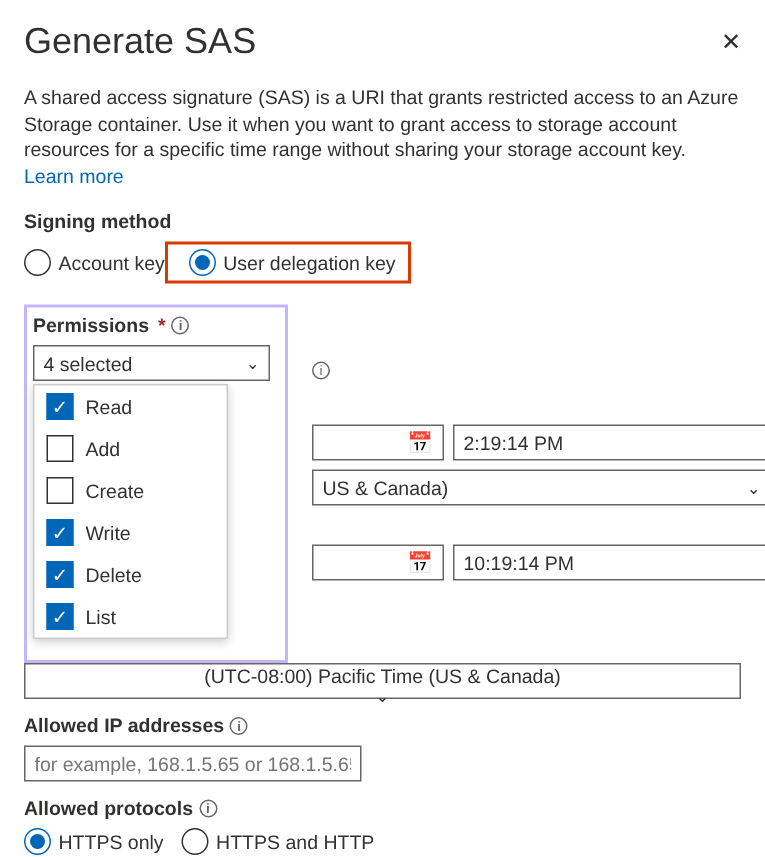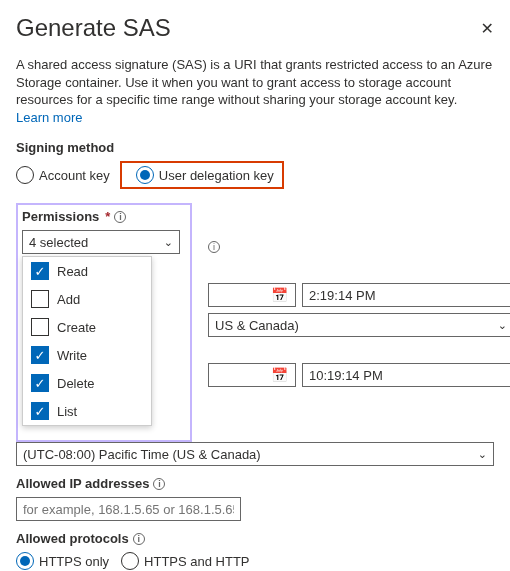--- a/index.html
+++ b/index.html
@@ -17,21 +17,21 @@
   .title { font-size: 24px; font-weight: 400; }
   .close { font-size: 16px; cursor: pointer; color:#323130; }
   .desc { font-size: 13px; color: #323130; line-height: 1.35; margin-bottom: 14px; }
   .link { color: #0067b8; cursor: pointer; }
   .section-label { font-size: 13px; margin-bottom: 6px; display: flex; align-items: center; gap: 4px; font-weight: bold; }
   .req { color: #a4262c; margin-left: 2px; }
   .info-icon {
     display:inline-block; width:12px; height:12px; border:1px solid #666; border-radius:50%;
     font-size:9px; line-height:10px; text-align:center; color:#666;
   }
-  .radio-row { display: flex; gap: 10px; align-items: center; margin-bottom: 14px; }
+  .radio-row { display: flex; align-items: center; margin-bottom: 14px; }
   .radio { display:flex; align-items:center; gap:5px; cursor:pointer; }
   .radio-circle {
     width:18px; height:18px; border:1px solid #323130; border-radius:50%;
     display:flex; align-items:center; justify-content:center;
   }
   .radio-circle.checked { border-color:#0067b8; }
   .radio-dot { width:10px; height:10px; background:#0067b8; border-radius:50%; }
   .highlight-red { border:2px solid #d83b01; padding:3px 8px 3px 14px; }
   .field-block { margin-bottom: 10px; position: relative; }
   .select-box, .text-input, .date-input, .time-input {
@@ -45,21 +45,21 @@
     position:absolute; top:26px; left:0; width:130px; background:#fff;
     border:1px solid #ccc; box-shadow:0 2px 6px rgba(0,0,0,.2); z-index:10;
   }
   .dd-item { display:flex; align-items:center; gap:8px; padding:5px 8px; cursor:pointer; }
   .chk {
     width:18px; height:18px; border:1px solid #323130; display:flex;
     align-items:center; justify-content:center; font-size:13px; color:#fff;
   }
   .chk.checked { background:#0067b8; border-color:#0067b8; }
   .cal-icon { font-size:14px; color:#666; }
-  .tz-select { width:100%; }
+  .tz-select { width:100%;flex-direction:column; }
   .ip-input { width: 225px; color:#666; }
   .protocols-row { display:flex; gap:12px; align-items:center; margin-bottom:14px; }
   
   .perms-wrapper {
     border:2px solid #c4b5fd; padding:4px 6px 4px 4px; width:176px;
     position:relative; margin-bottom:0;
   }
   .behind-label { position:absolute; left:190px; }
   .behind-row { display:flex; align-items:center; gap:6px; }
   .date-right { width:220px; }

